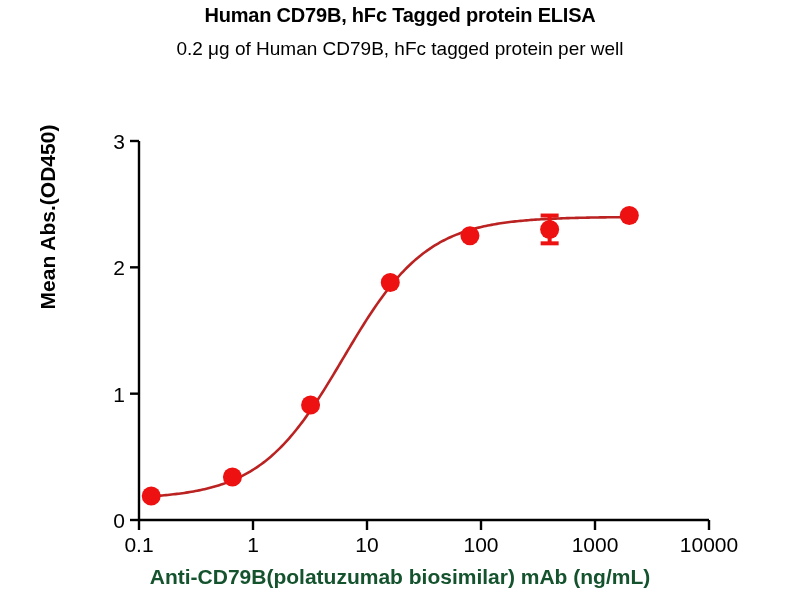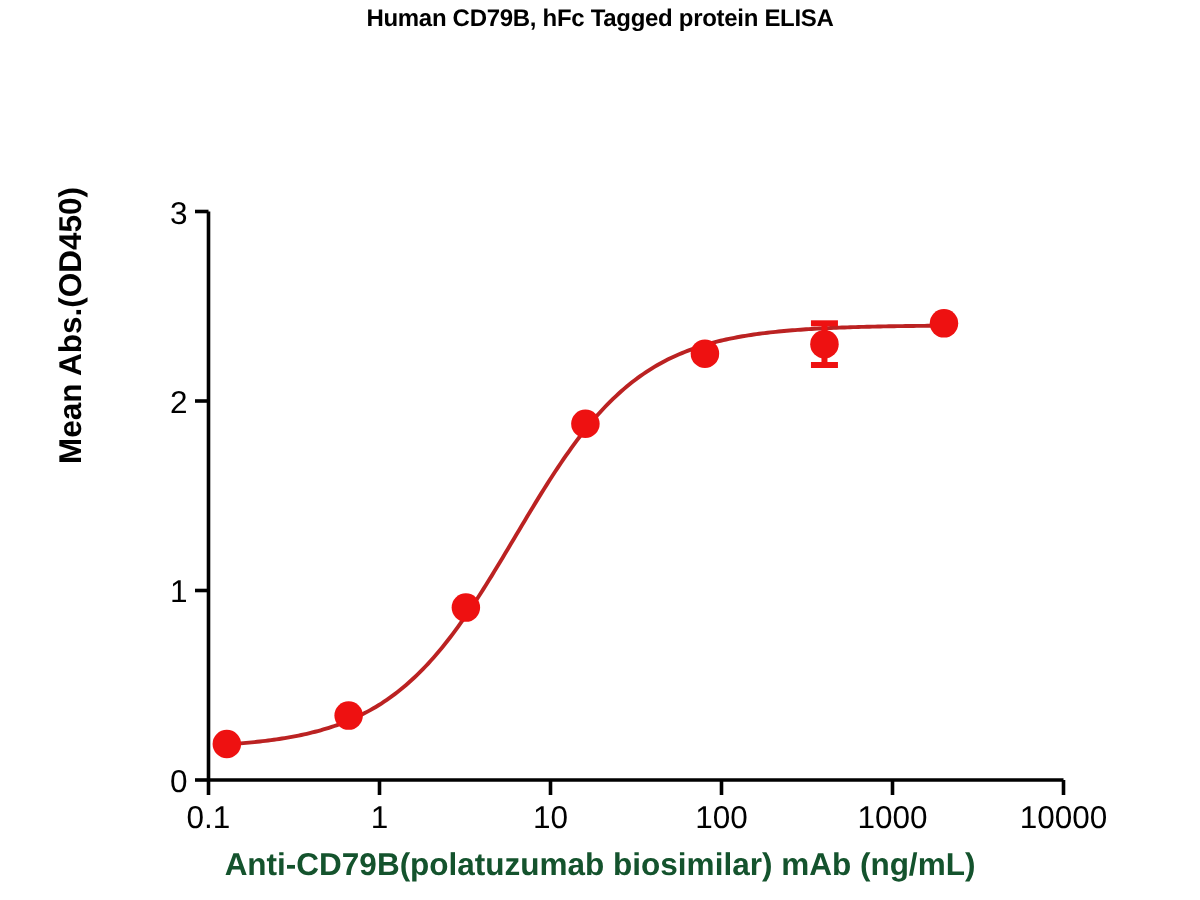--- a/index.html
+++ b/index.html
@@ -14,21 +14,21 @@
     background: #ffffff;
     overflow: hidden;
     font-family: "Liberation Sans", sans-serif;
   }
   #title {
     position: absolute;
     top: 4px;
     left: 0;
     width: 800px;
     text-align: center;
-    font-size: 16px;
+    font-size: 20px;
     font-weight: bold;
     color: #000000;
     letter-spacing: -0.2px;
   }
   #subtitle {
     position: absolute;
     top: 38px;
     left: 0;
     width: 800px;
     text-align: center;
@@ -68,20 +68,21 @@
     font-size: 21px;
     fill: #000000;
   }
 </style>
 </head>
 <body>
 
 <div id="page">
 
   <div id="title">Human CD79B, hFc Tagged protein ELISA</div>
+  <div id="subtitle">0.2 μg of Human CD79B, hFc tagged protein per well</div>
 
   <svg id="plot-svg" width="800" height="600">
 
     <line id="y-axis-line" x1="139" y1="141" x2="139" y2="520" stroke="#000000" stroke-width="2.4"></line>
     <line id="x-axis-line" x1="139" y1="520" x2="709" y2="520" stroke="#000000" stroke-width="2.4"></line>
 
     <g id="y-ticks">
         <line x1="130" y1="520" x2="139" y2="520" stroke="#000000" stroke-width="2.4"></line>
         <text x="125" y="528" text-anchor="end" class="tick-text">0</text>
         <line x1="130" y1="393.6666666666667" x2="139" y2="393.6666666666667" stroke="#000000" stroke-width="2.4"></line>

